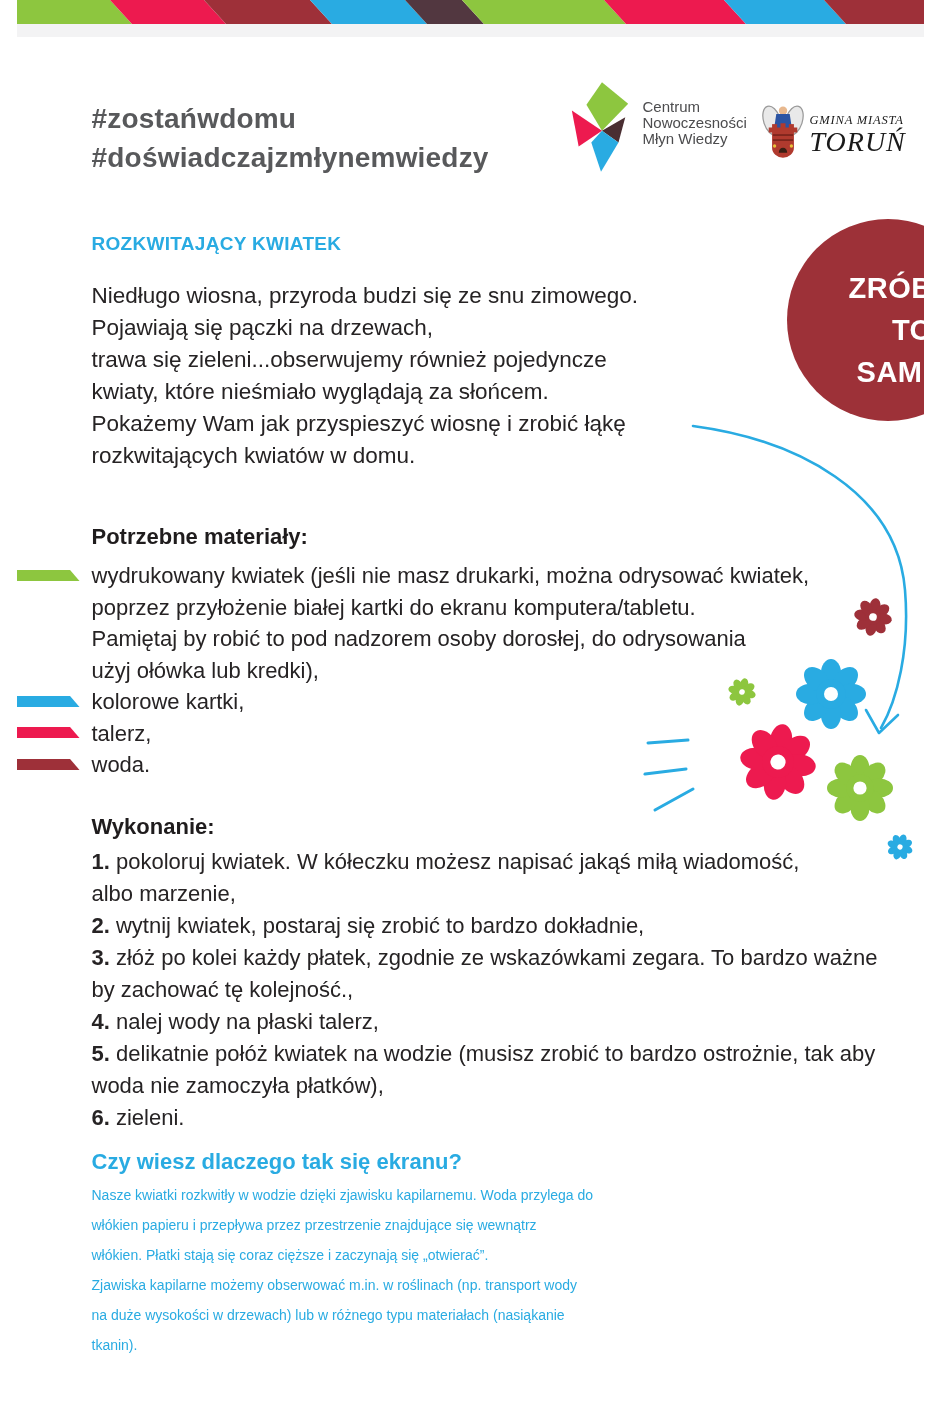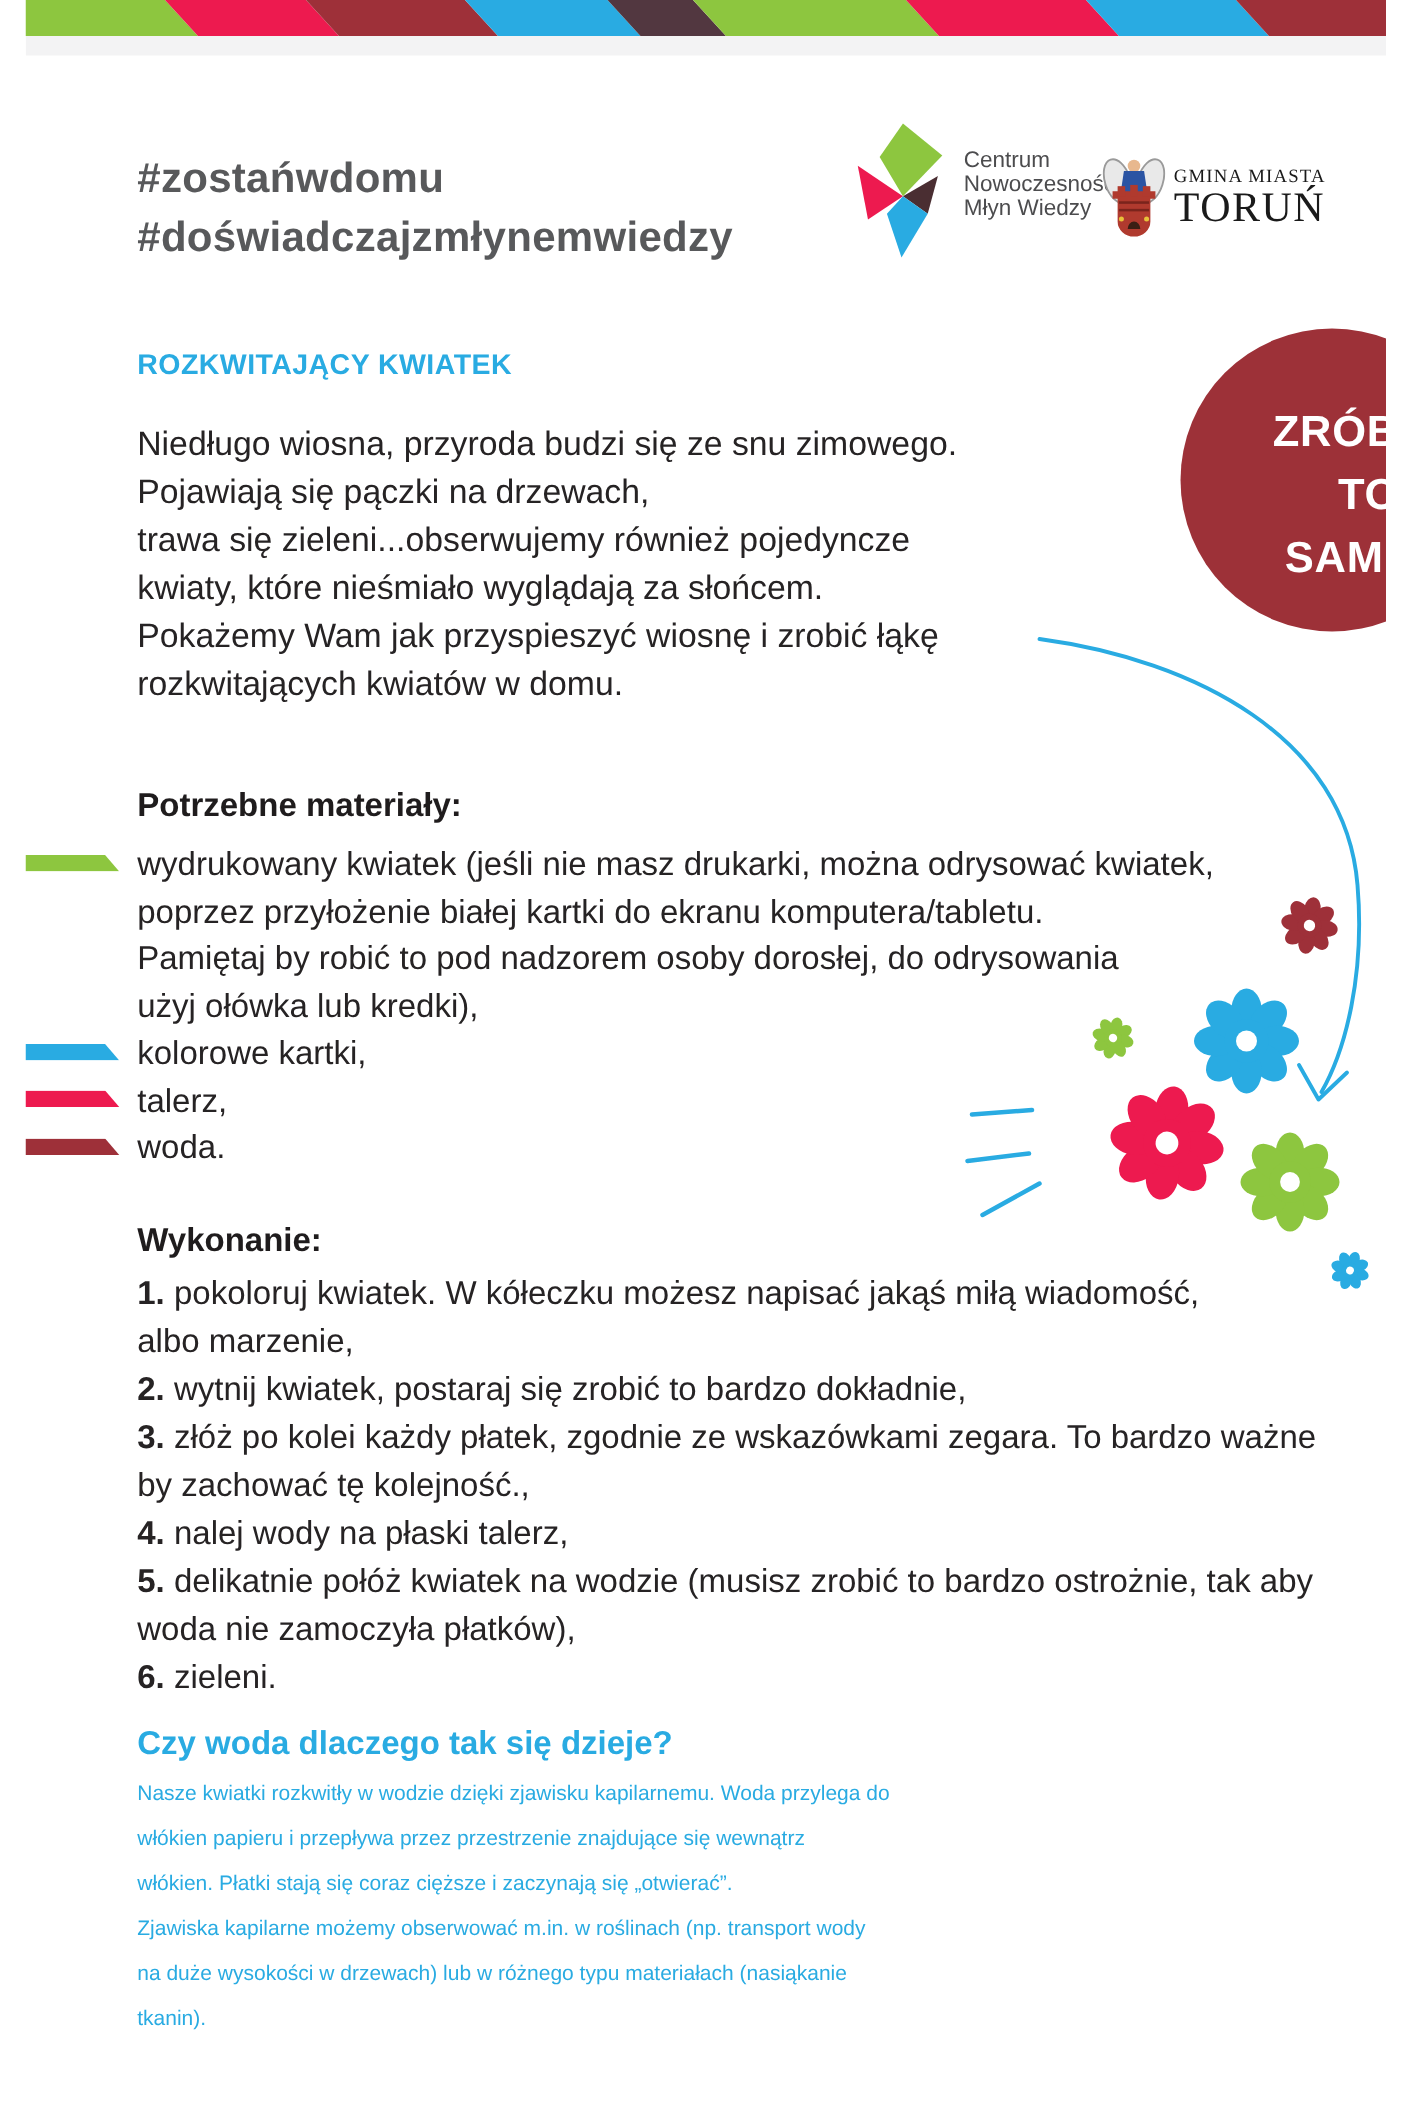--- a/index.html
+++ b/index.html
@@ -11,21 +11,21 @@
   .abs{position:absolute;}
   .ml{white-space:pre-line;}
   #decor-svg{position:absolute;left:0;top:0;pointer-events:none;}
 
   .hashtags{left:75px;top:99px;font-size:28px;font-weight:700;color:#58595b;line-height:39px;letter-spacing:0.2px;}
 
   .mlyn-logo{left:550px;top:79px;display:flex;align-items:flex-start;}
   .mlyn-text{margin-left:8px;margin-top:20px;font-size:15px;line-height:16px;color:#4c4c4e;}
   .mlyn-text .b{font-weight:400;}
 
-  .torun-logo{left:718px;top:101px;display:flex;align-items:flex-start;}
+  .torun-logo{left:745px;top:101px;display:flex;align-items:center;font-style:italic;}
   .torun-text{margin-left:6px;margin-top:9px;font-family:"Liberation Serif",serif;color:#1a1a1a;}
   .torun-line1{font-size:12.5px;letter-spacing:0.8px;}
   .torun-line2{font-size:28px;line-height:28px;letter-spacing:1px;}
 
   .badge{left:770px;top:219px;width:202px;height:202px;border-radius:50%;}
   .badge-text{position:absolute;left:62px;top:48px;color:#ffffff;font-size:29px;font-weight:700;line-height:42px;letter-spacing:0.5px;white-space:pre-line;text-align:right;}
 
   .title{left:75px;top:233px;font-size:19px;font-weight:700;color:#29abe2;letter-spacing:0.3px;}
   .intro{left:75px;top:280px;font-size:22.5px;line-height:32px;}
 
@@ -182,21 +182,21 @@
 albo marzenie,</span></div>
     <div class="ml"><span class="step-num">2.</span><span> wytnij kwiatek, postaraj się zrobić to bardzo dokładnie,</span></div>
     <div class="ml"><span class="step-num">3.</span><span> złóż po kolei każdy płatek, zgodnie ze wskazówkami zegara. To bardzo ważne
 by zachować tę kolejność.,</span></div>
     <div class="ml"><span class="step-num">4.</span><span> nalej wody na płaski talerz,</span></div>
     <div class="ml"><span class="step-num">5.</span><span> delikatnie połóż kwiatek na wodzie (musisz zrobić to bardzo ostrożnie, tak aby
 woda nie zamoczyła płatków),</span></div>
     <div class="ml"><span class="step-num">6.</span><span> zieleni.</span></div>
   </div>
 
-  <div class="abs sec-heading expl-heading">Czy woda dlaczego tak się dzieje?</div>
+  <div class="abs sec-heading expl-heading">Czy wiesz dlaczego tak się ekranu?</div>
   <div class="abs expl-body ml">Nasze kwiatki rozkwitły w wodzie dzięki zjawisku kapilarnemu. Woda przylega do
 włókien papieru i przepływa przez przestrzenie znajdujące się wewnątrz
 włókien. Płatki stają się coraz cięższe i zaczynają się „otwierać”.
 Zjawiska kapilarne możemy obserwować m.in. w roślinach (np. transport wody
 na duże wysokości w drzewach) lub w różnego typu materiałach (nasiąkanie
 tkanin).</div>
 
 </div>
 
 </body></html>

